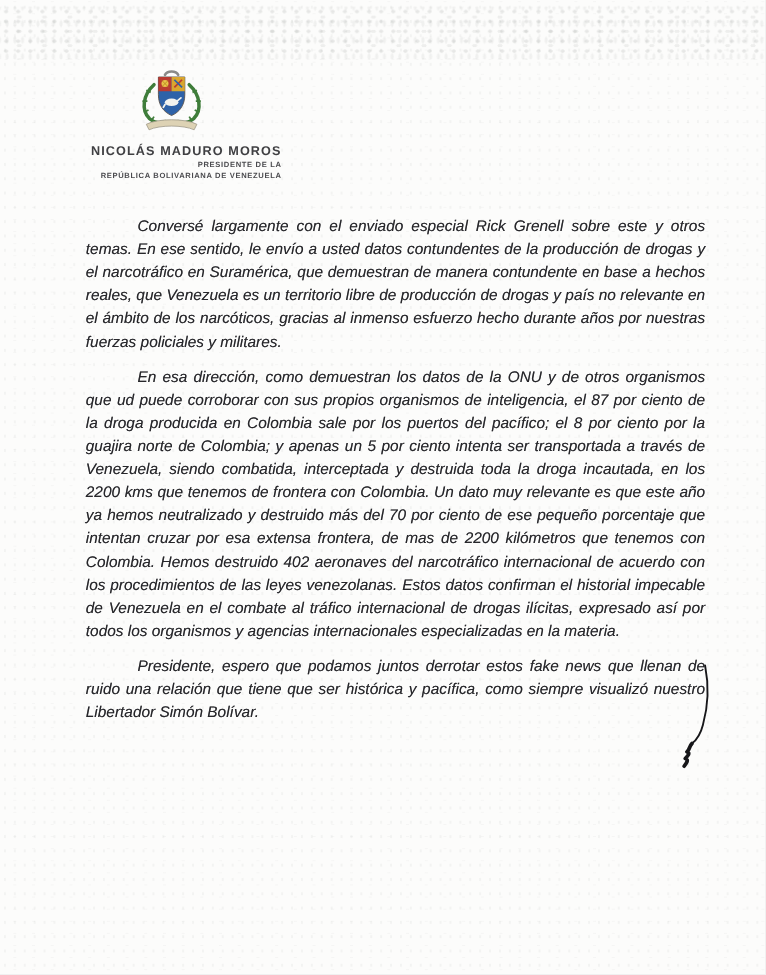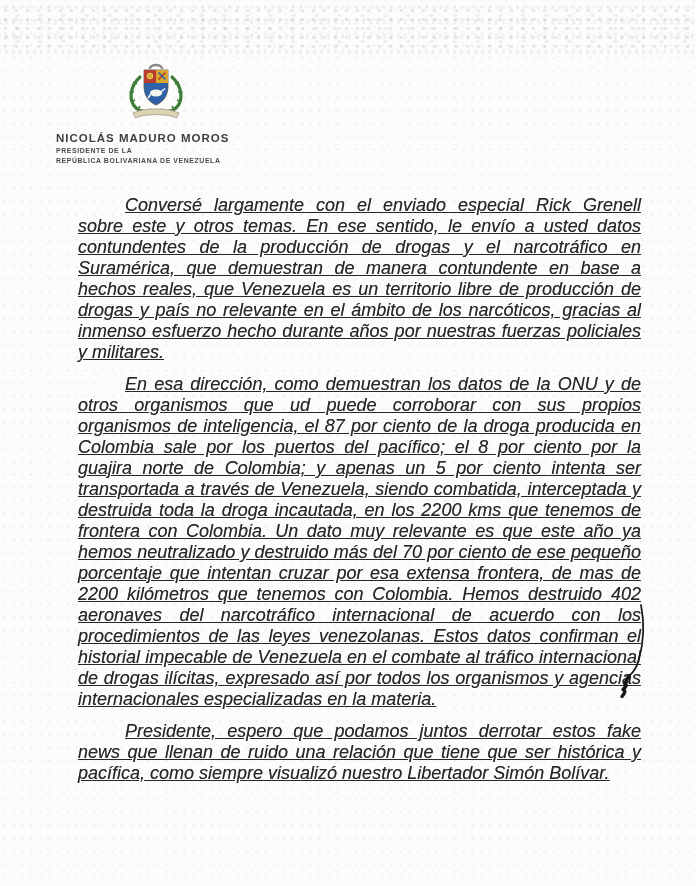--- a/index.html
+++ b/index.html
@@ -22,39 +22,38 @@
       radial-gradient(rgba(110,115,112,0.20) 1.5px, transparent 2.2px),
       radial-gradient(rgba(130,135,130,0.16) 2px, transparent 2.6px),
       radial-gradient(rgba(120,125,122,0.12) 1px, transparent 1.8px);
     background-size:11px 9px,23px 13px,7px 15px;
     background-position:0 0,6px 3px,3px 8px;
     filter:blur(0.7px);
     opacity:.75;
   }
   .letterhead{
     position:absolute;top:62px;left:56px;width:200px;
-    text-align:left;
+    text-align:right;
   }
   .emblem{width:62px;height:60px;margin:0 auto 10px auto;}
   .lh-name{
     font-size:11.5px;font-weight:bold;letter-spacing:1px;
     color:#404043;white-space:nowrap;
   }
   .lh-title{
     font-size:6.9px;font-weight:bold;letter-spacing:0.6px;
     color:#4a4a4e;margin-top:3px;white-space:nowrap;
   }
   .body-text{
     position:absolute;left:78px;top:195px;width:563px;
     font-style:italic;
-    font-size:18px;line-height:21px;
+    font-size:14px;line-height:21px;
     color:#27272b;
     text-align:justify;
     text-shadow:0 0 0.5px rgba(40,40,45,0.55);
-    text-decoration:underline;
   }
   .para{margin:0 0 11px 0;text-indent:47px;}
   .pen-mark{position:absolute;left:612px;top:601px;}
 </style>
 </head>
 <body>
 
 <div class="paper">
 
   <div class="scan-noise-top"></div>

